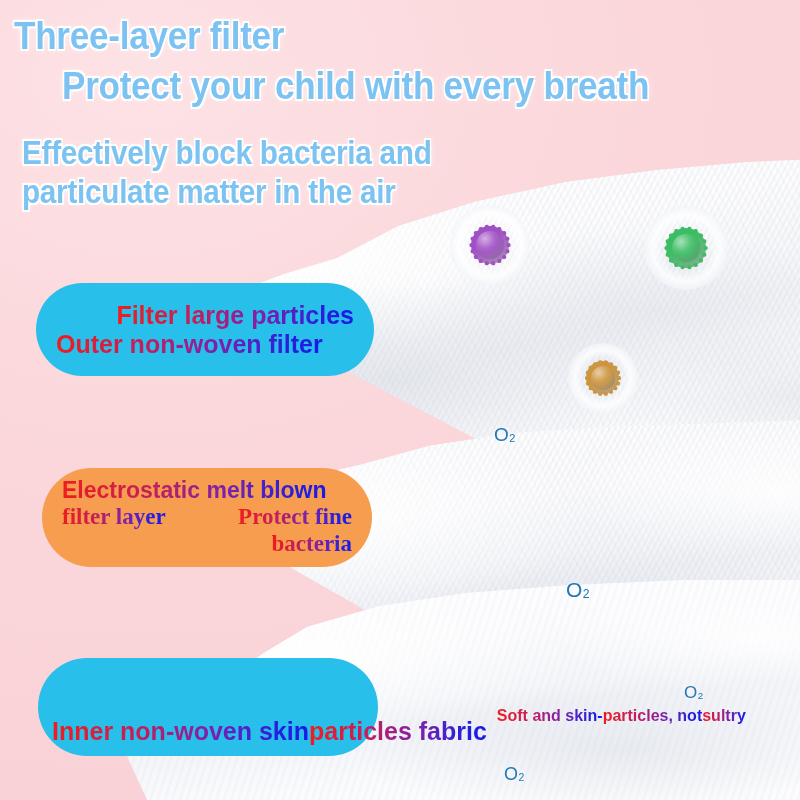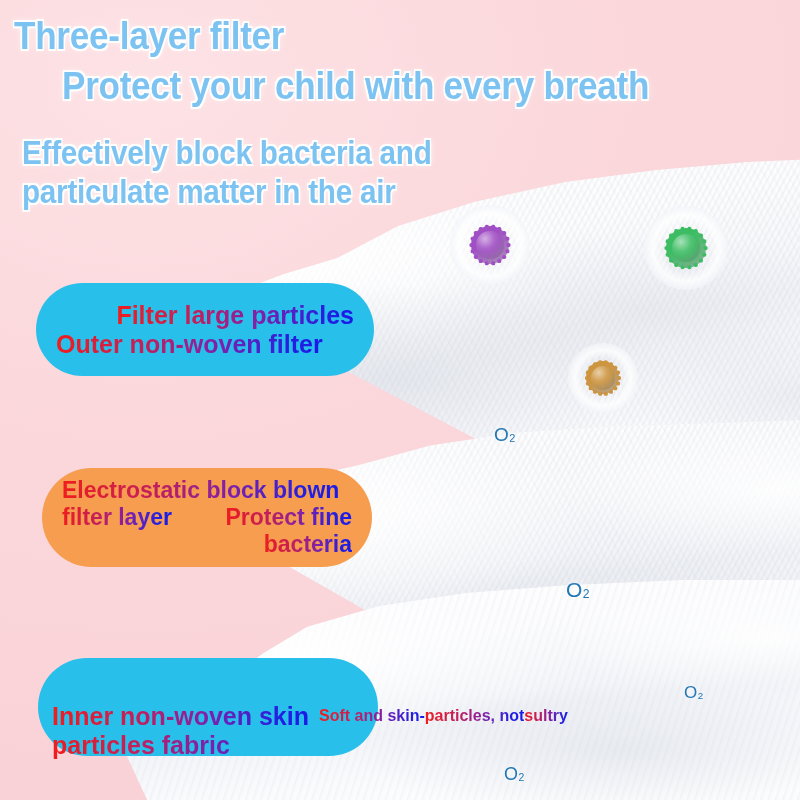--- a/index.html
+++ b/index.html
@@ -204,27 +204,28 @@
   .p1-l2 { font-size: 25px; align-self: flex-end; margin-right: 4px; }
 
   .p2-l1 { font-size: 23px; align-self: flex-start; margin-left: 6px; }
   .p2-row {
     display: flex;
     width: 100%;
     justify-content: space-between;
     align-items: flex-start;
     padding: 0 6px;
     box-sizing: border-box;
+    font-family: Liberation Serif, serif;
   }
   .p2-l2 { font-size: 23px; }
   .p2-right { display: flex; flex-direction: column; align-items: flex-end; }
   .p2-l3 { font-size: 23px; }
   .p2-l4 { font-size: 23px; }
 
-  .p3-left { display: flex; flex-direction: column; margin-top: 48px; }
+  .p3-left { display: flex; flex-direction: row; margin-top: 48px; }
   .p3-l1 { font-size: 25px; }
   .p3-l2 { font-size: 25px; }
   .p3-right {
     display: flex; flex-direction: row;
     margin-left: 10px; margin-top: 18px;
   }
   .p3-s { font-size: 16px; }
 
   
   .germ-wrap {
@@ -422,21 +423,21 @@
         <span class="sub">2</span>
       </div>
     </div>
 
   <div class="pill pill-1">
     <span class="grad-text p1-l2">Filter large particles</span>
     <span class="grad-text p1-l1">Outer non-woven filter</span>
   </div>
 
   <div class="pill pill-2">
-    <span class="grad-text p2-l1">Electrostatic block blown</span>
+    <span class="grad-text p2-l1">Electrostatic melt blown</span>
     <div class="p2-row">
       <span class="grad-text p2-l2">filter layer</span>
       <div class="p2-right">
         <span class="grad-text p2-l3">Protect fine</span>
         <span class="grad-text p2-l4">bacteria</span>
       </div>
     </div>
   </div>
 
   <div class="pill pill-3">

